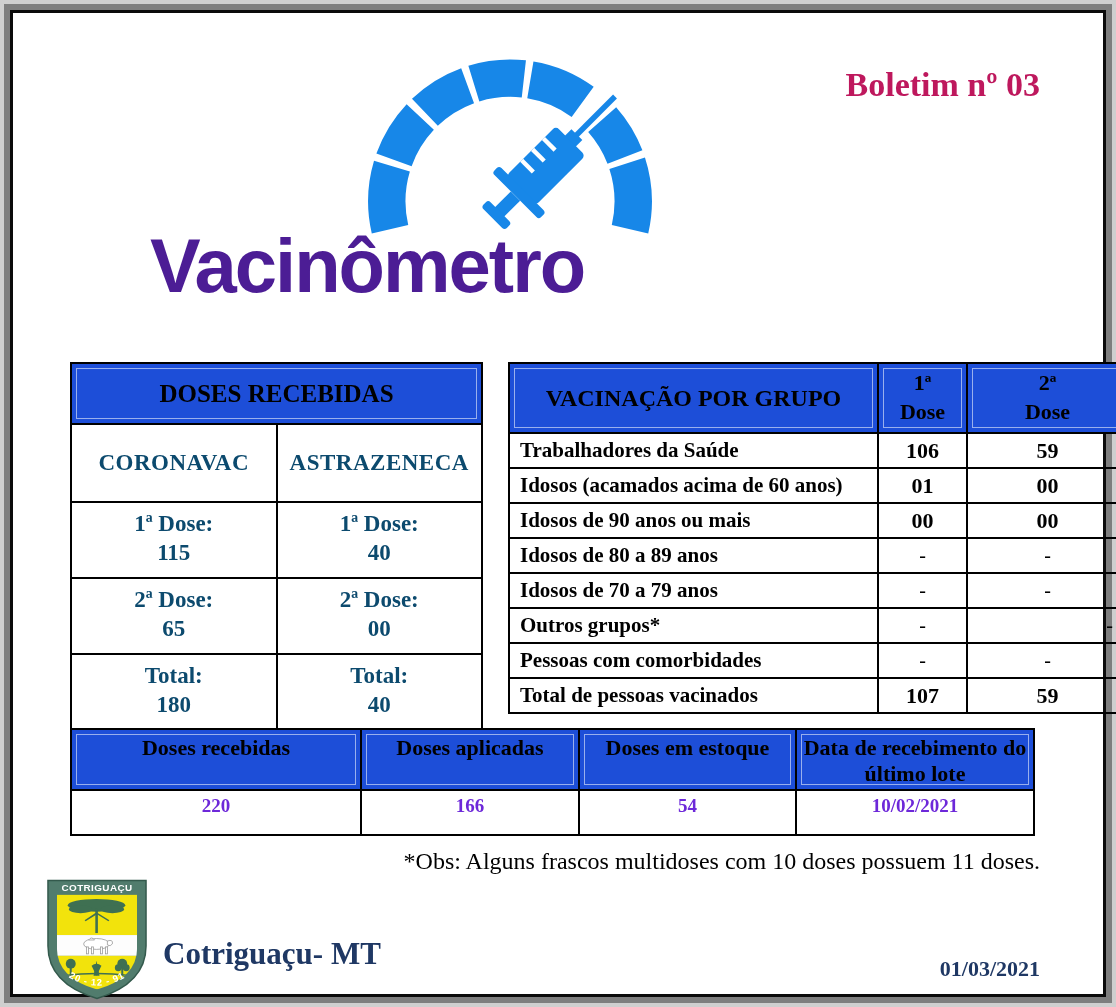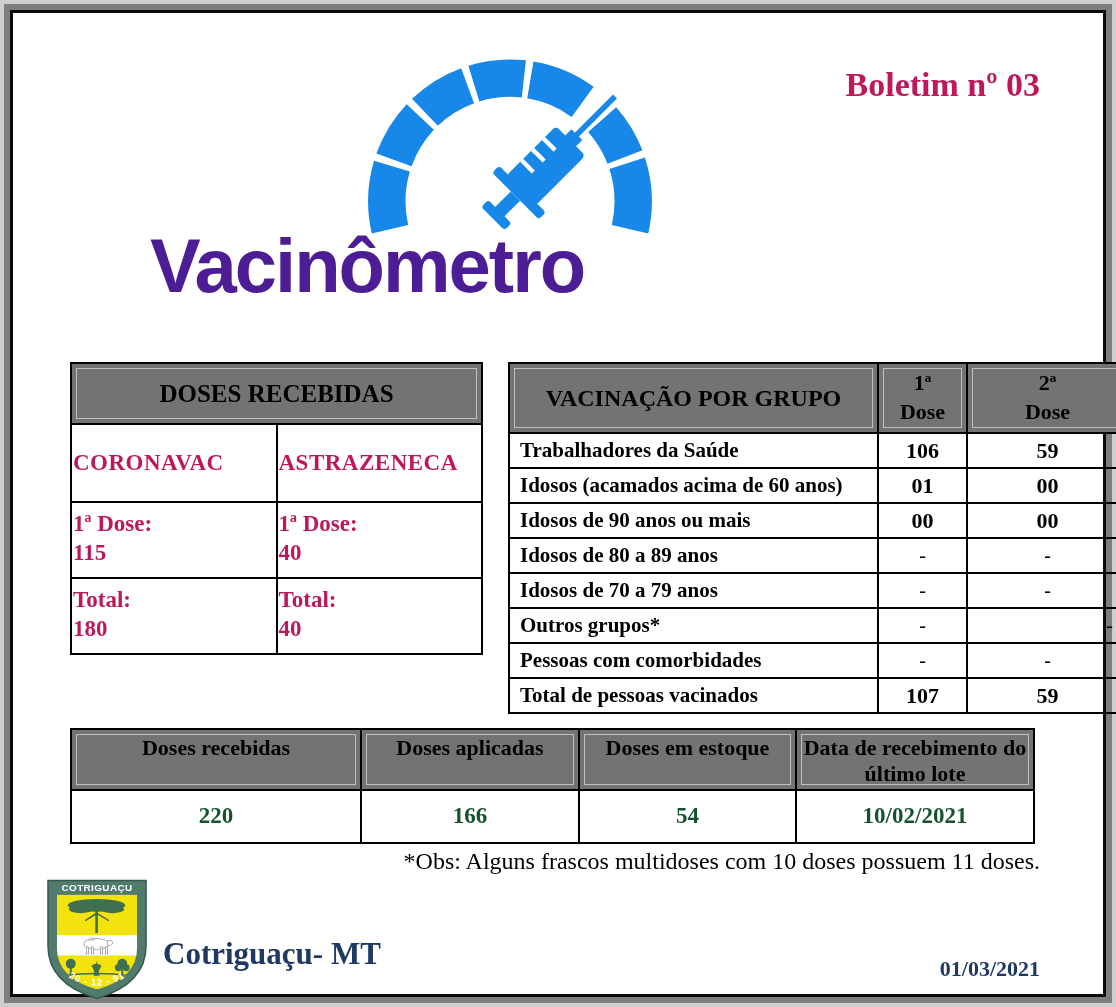--- a/index.html
+++ b/index.html
@@ -19,48 +19,48 @@
   .gauge-svg{position:absolute;left:345px;top:25px;width:330px;height:232px;}
   .wordmark{
     position:absolute;left:150px;top:228px;width:740px;text-align:left;
     font-family:"Liberation Sans",sans-serif;font-weight:bold;
     font-size:76px;letter-spacing:-2px;color:#4c1d95;line-height:1;
   }
 
   
   table{border-collapse:collapse;table-layout:fixed;}
   th,td{border:2px solid #000;overflow:hidden;}
-  .blue{background:#737373;position:relative;margin-left:42px;}
+  .blue{background:#1d4ed8;position:relative;margin-left:42px;}
   .blue::after{
     content:"";position:absolute;inset:4px;
     border:1px solid rgba(255,255,255,.55);pointer-events:none;
   }
 
   
   .t-left{position:absolute;left:70px;top:362px;width:413px;}
   .t-left th.title{height:57px;font-size:25px;font-weight:bold;color:#000;}
-  .t-left td{font-weight:bold;text-align:left;color:#be185d;}
+  .t-left td{font-weight:bold;text-align:center;color:#0c4a6e;}
   .t-left .vax-name{height:74px;font-size:23px;letter-spacing:.5px;vertical-align:middle;}
   .t-left .dose-cell{height:66px;vertical-align:top;padding-top:7px;font-size:23px;line-height:1.25;}
 
   
   .t-group{position:absolute;left:508px;top:362px;width:621px;}
   .t-group th{font-weight:bold;color:#000;}
   .t-group th.g-title{height:66px;font-size:24px;}
   .t-group th.g-dose{font-size:22px;white-space:pre-line;line-height:1.3;}
   .t-group td{height:31px;color:#000;}
   .t-group td.label{text-align:left;padding-left:10px;font-weight:bold;font-size:21px;white-space:nowrap;margin-top:20px;}
   .t-group td.val{text-align:center;font-weight:bold;font-size:22px;}
   .t-group td.val.dash{font-weight:400;font-size:20px;}
   .t-group td.val.right{text-align:right;padding-right:14px;}
 
   
   .t-summary{position:absolute;left:70px;top:728px;width:965px;}
   .t-summary th{height:48px;font-size:22px;font-weight:bold;vertical-align:top;padding-top:5px;line-height:1.2;color:#000;}
-  .t-summary td{height:38px;font-size:23px;font-weight:bold;text-align:center;vertical-align:top;padding-top:12px;color:#14532d;}
+  .t-summary td{height:38px;font-size:19px;font-weight:bold;text-align:center;vertical-align:top;padding-top:4px;color:#6d28d9;}
 
   .obs-note{
     position:absolute;top:848px;right:76px;
     font-size:24px;color:#000;
   }
 
   
   .shield-svg{position:absolute;left:45px;top:878px;width:104px;height:123px;z-index:5;}
   .city-name{
     position:absolute;left:163px;top:936px;
@@ -106,20 +106,30 @@
     <td class="vax-name">ASTRAZENECA</td>
   </tr>
   <tr>
     <td class="dose-cell">
       <div>1ª Dose:</div>
       <div>115</div>
     </td>
     <td class="dose-cell">
       <div>1ª Dose:</div>
       <div>40</div>
+    </td>
+  </tr>
+  <tr>
+    <td class="dose-cell">
+      <div>2ª Dose:</div>
+      <div>65</div>
+    </td>
+    <td class="dose-cell">
+      <div>2ª Dose:</div>
+      <div>00</div>
     </td>
   </tr>
   <tr>
     <td class="dose-cell">
       <div>Total:</div>
       <div>180</div>
     </td>
     <td class="dose-cell">
       <div>Total:</div>
       <div>40</div>

